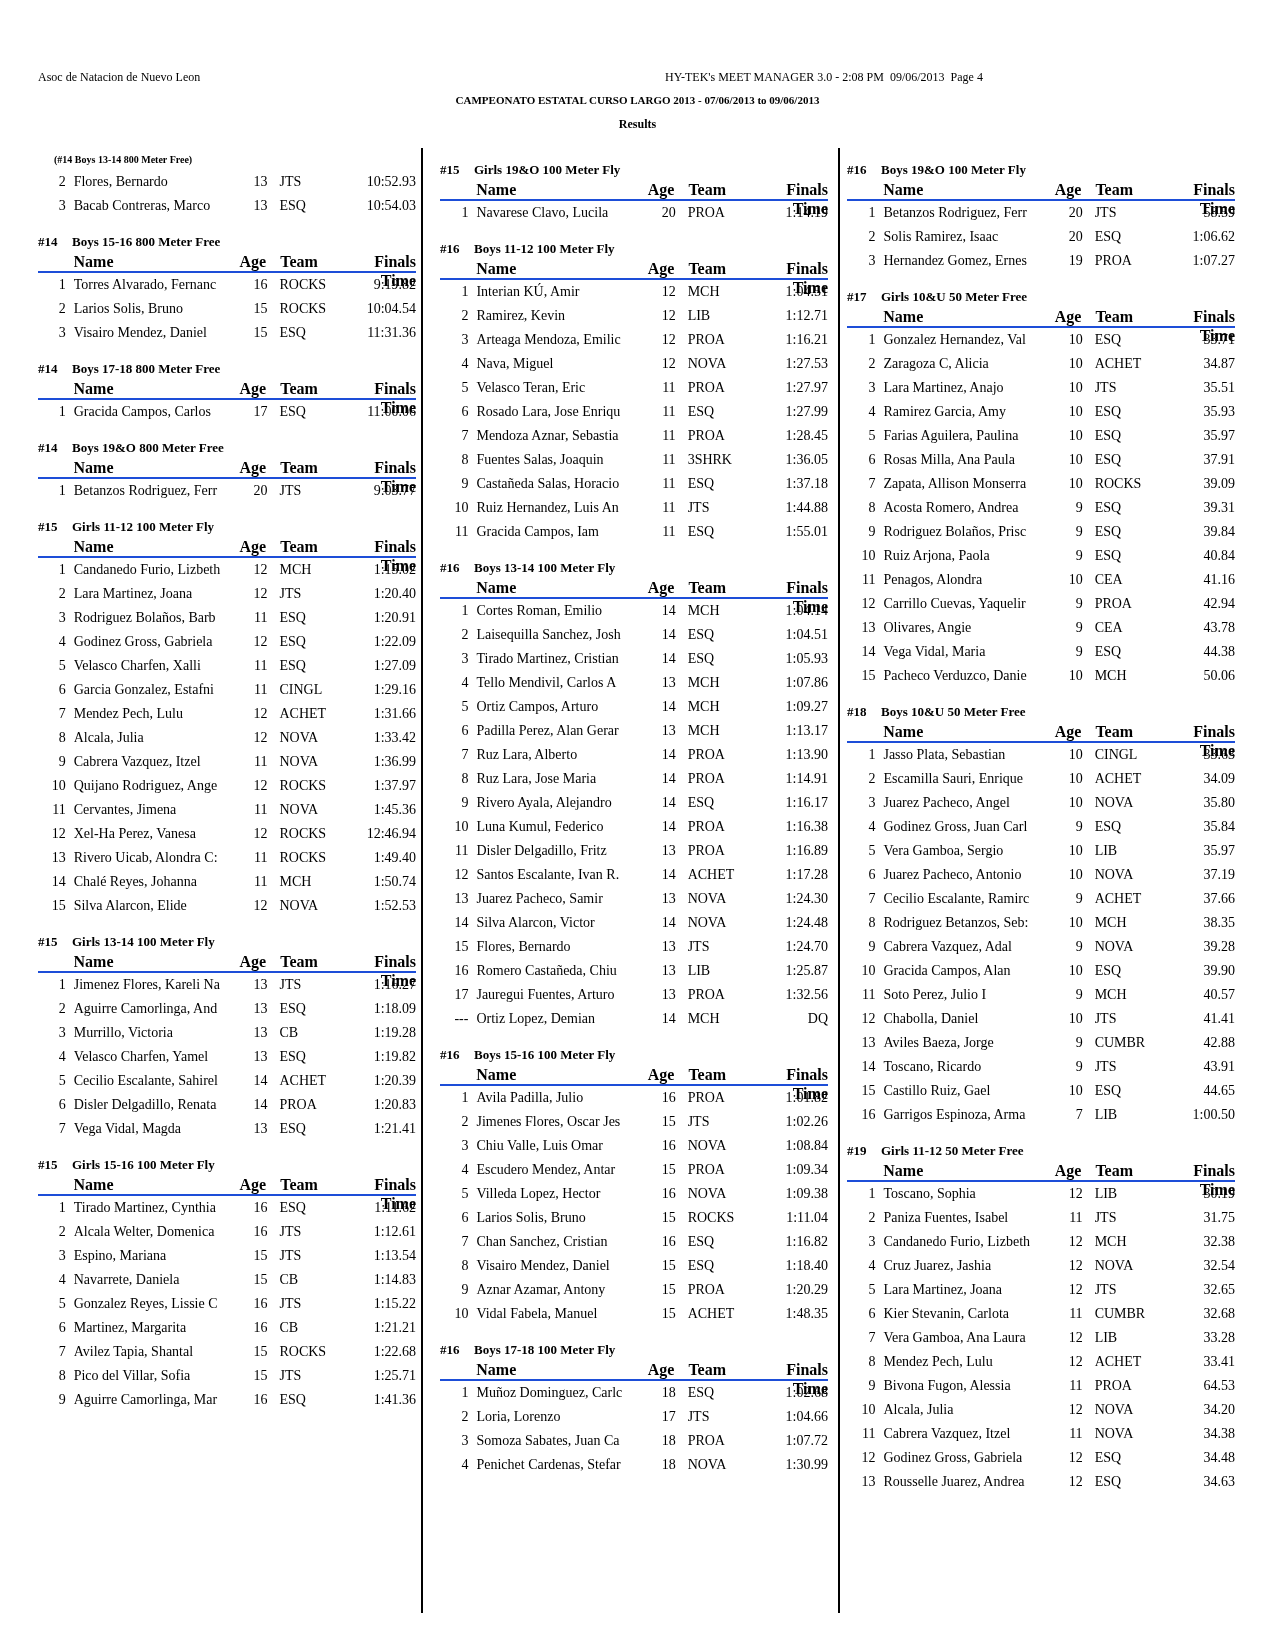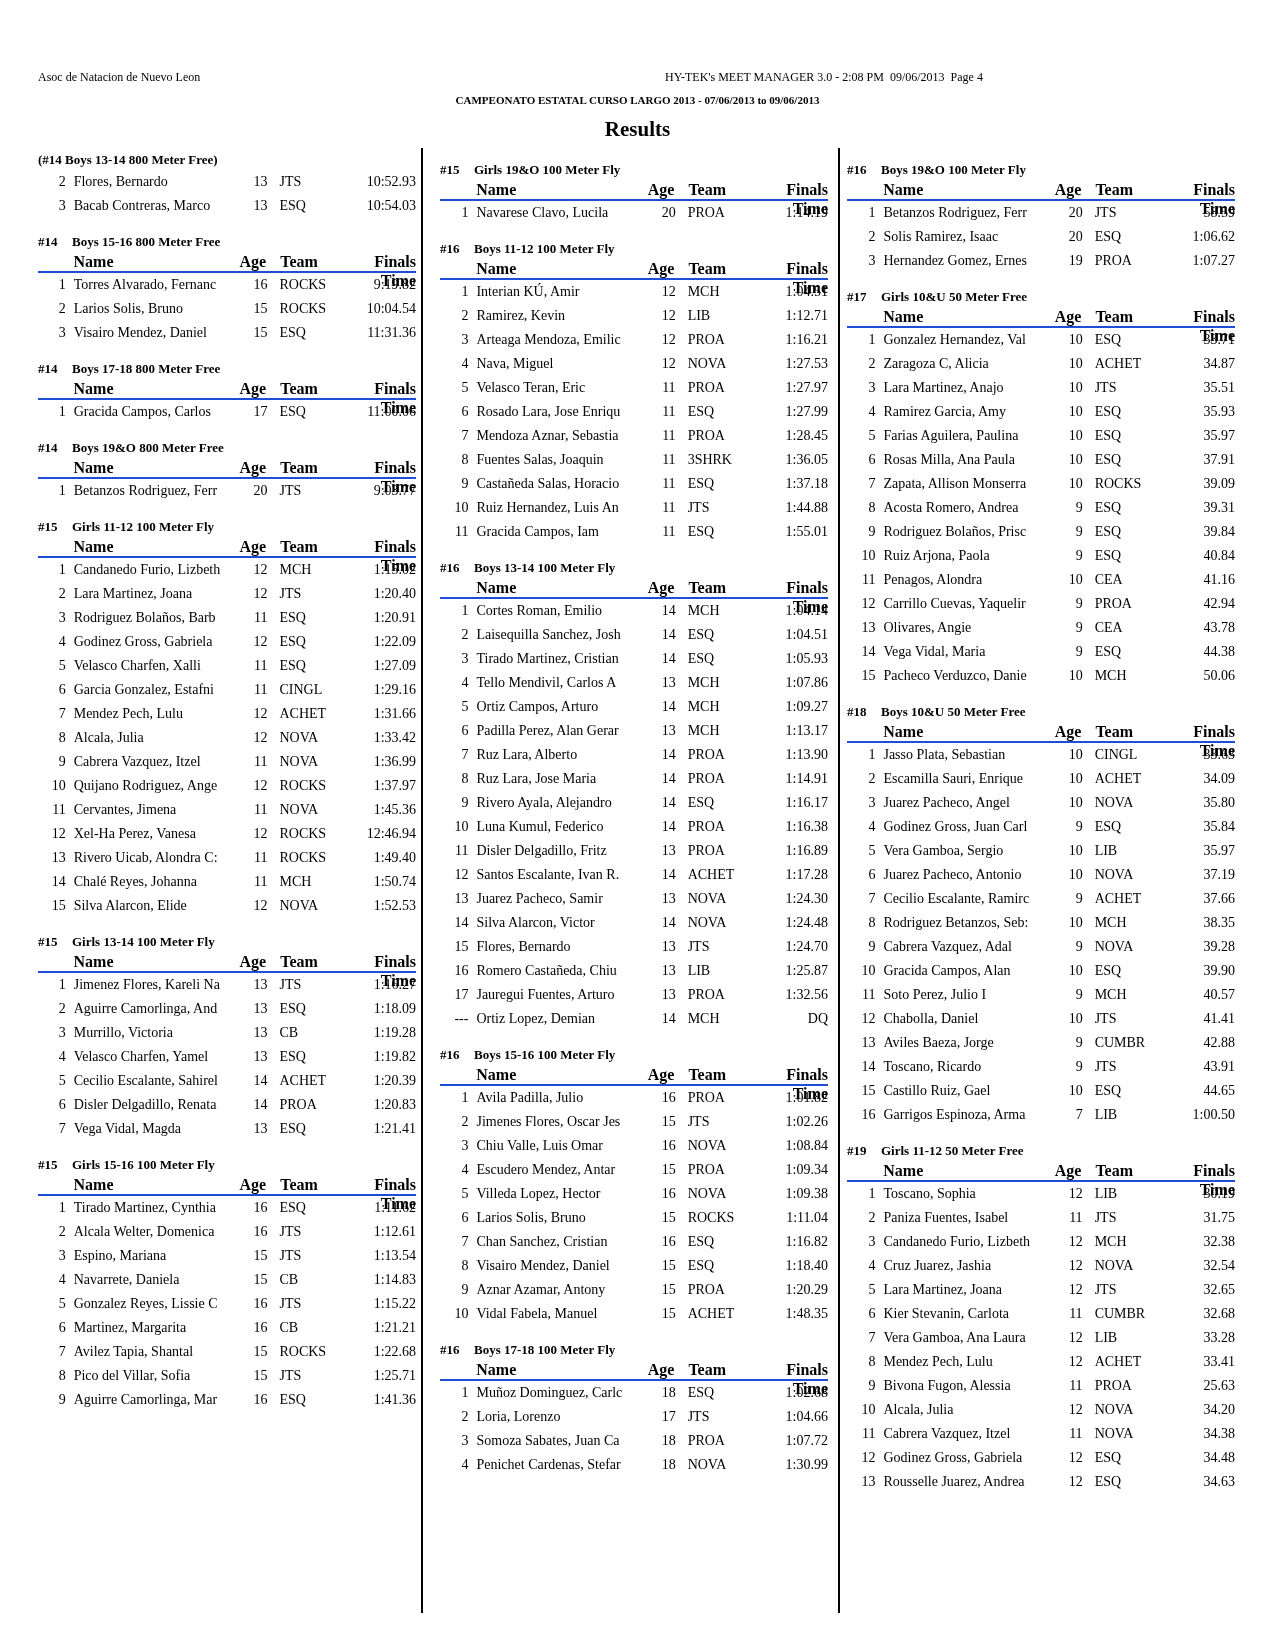--- a/index.html
+++ b/index.html
@@ -1,29 +1,29 @@
 <!DOCTYPE html>
 <html><head>
 <meta charset="utf-8">
 <style>
   html, body { margin: 0; padding: 0; background: #fff; }
   body { width: 1275px; height: 1650px; position: relative; font-family: "Liberation Serif", "DejaVu Serif", serif; color: #000; overflow: hidden; }
   .hdr-left { position: absolute; left: 38px; top: 70px; font-size: 12px; }
   .hdr-right { position: absolute; left: 665px; top: 70px; font-size: 12px; white-space: pre; }
   .hdr-title { position: absolute; left: 0; width: 1275px; top: 94px; text-align: center; font-size: 11px; font-weight: bold; }
-  .hdr-results { position: absolute; left: 0; width: 1275px; top: 117px; text-align: center; font-size: 21px; font-weight: bold; }
+  .hdr-results { position: absolute; left: 0; width: 1275px; top: 117px; text-align: center; font-size: 12px; font-weight: bold; }
   .col { position: absolute; top: 150px; }
   .col1 { left: 38px; width: 378px; }
   .col2 { left: 440px; width: 388px; top: 160px; }
   .col3 { left: 847px; width: 388px; top: 160px; }
   .vline { position: absolute; top: 148px; width: 2px; background: #000; height: 1465px; }
   .ev { margin-bottom: 14px; }
   .ev-title { font-weight: bold; font-size: 13px; height: 20px; line-height: 20px; white-space: nowrap; }
   .ev-title .num { display: inline-block; width: 34px; }
-  .ev-cont { font-weight: bold; font-size: 13px; height: 20px; line-height: 20px; }
+  .ev-cont { font-weight: bold; font-size: 10px; height: 20px; line-height: 20px; margin-left: 16px; }
   .colhdr { display: flex; font-weight: bold; font-size: 16px; height: 19px; line-height: 19px; border-bottom: 2px solid #1d4ed8; }
   .row { display: flex; font-size: 14px; height: 24px; line-height: 24px; white-space: nowrap; }
   .c-place { width: 30px; text-align: right; padding-right: 8px; }
   .c-name { width: 180px; overflow: hidden; }
   .c-age { width: 30px; text-align: right; }
   .c-team { width: 68px; padding-left: 12px; }
   .c-time { width: 80px; text-align: right; }
   .colhdr .c-place { visibility: hidden; }
   .colhdr .c-team { padding-left: 14px; }
   .wm { position: absolute; font-family: "DejaVu Sans", sans-serif; font-weight: bold; font-size: 30px; color: #ececec; z-index: -1; letter-spacing: 1px; }
@@ -1066,21 +1066,21 @@
         <span class="c-name">Mendez Pech, Lulu</span>
         <span class="c-age">12</span>
         <span class="c-team">ACHET</span>
         <span class="c-time">33.41</span>
       </div>
       <div class="row">
         <span class="c-place">9</span>
         <span class="c-name">Bivona Fugon, Alessia</span>
         <span class="c-age">11</span>
         <span class="c-team">PROA</span>
-        <span class="c-time">25.63</span>
+        <span class="c-time">64.53</span>
       </div>
       <div class="row">
         <span class="c-place">10</span>
         <span class="c-name">Alcala, Julia</span>
         <span class="c-age">12</span>
         <span class="c-team">NOVA</span>
         <span class="c-time">34.20</span>
       </div>
       <div class="row">
         <span class="c-place">11</span>

